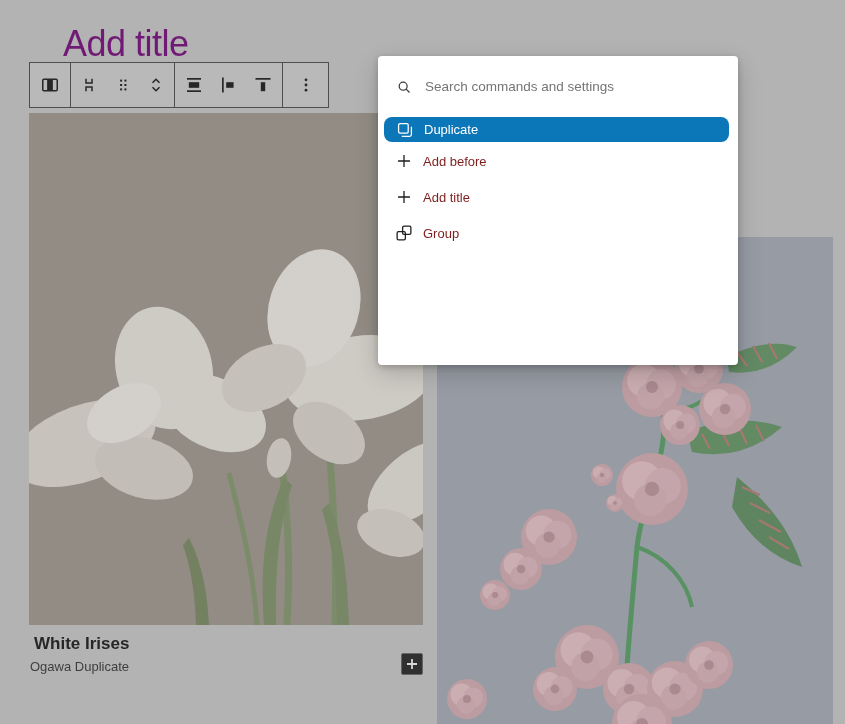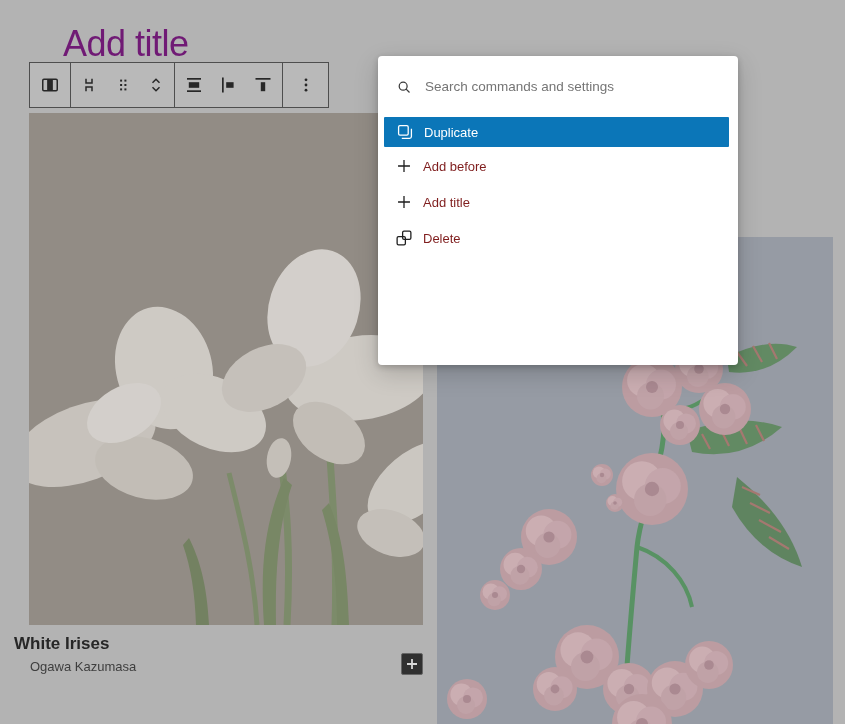--- a/index.html
+++ b/index.html
@@ -28,21 +28,21 @@
   .tb-btn svg{display:block}
   .ti{stroke:#272727;fill:none;stroke-width:1.5px;}
   .tf{fill:#272727;stroke:none;}
   
   .img-block{position:absolute;overflow:hidden;cursor:pointer;}
   .img-left{left:29px;top:113px;width:394px;height:512px;}
   .img-right{left:437px;top:237px;width:396px;height:487px;}
   .img-block svg{display:block}
   .mute{position:absolute;inset:0;background:rgba(179,179,179,.22);pointer-events:none;}
   .caption-title{
-    position:absolute;left:14px;top:634px;font-size:17px;font-weight:700;color:#272727;cursor:text;
+    position:absolute;left:34px;top:634px;font-size:17px;font-weight:700;color:#272727;cursor:text;
   }
   .caption-author{
     position:absolute;left:30px;top:659px;font-size:13px;color:#3e3e3e;cursor:text;
   }
   .appender{
     position:absolute;left:401px;top:653px;width:22px;height:22px;box-sizing:border-box;
     background:#303030;border:1px solid #666;border-radius:2px;display:flex;
     align-items:center;justify-content:center;cursor:pointer;padding:0;
   }
   
@@ -57,22 +57,22 @@
     font-family:"Liberation Sans",sans-serif;background:transparent;
   }
   .search-row input::placeholder{color:#757575;opacity:1;}
   .cmd-list{margin:0;padding:0 0 6px 0;list-style:none;}
   .cmd-item{
     height:36px;display:flex;align-items:center;padding:0 14px;gap:7px;
     font-size:13px;color:#7f1d1d;cursor:pointer;
   }
   .cmd-item .mi{stroke:#1e1e1e;fill:none;stroke-width:1.4px;}
   .cmd-item.active{
-    background:#0b76b8;color:#fff;height:30px;margin:0 9px 1px 6px;
-    border-radius:1px;padding:0 9px;font-weight:500;
+    background:#0b76b8;color:#fff;height:25px;margin:0 9px 1px 6px;
+    border-radius:8px;padding:0 9px;font-weight:500;
   }
   .cmd-item.active .mi{stroke:#ffffff;}
   .icon-box{width:24px;height:24px;flex:0 0 24px;display:flex;align-items:center;justify-content:center;}
 </style>
 </head>
 <body>
 
 <div class="post-title">Add title</div>
 
 <div class="img-block img-left">
@@ -143,21 +143,21 @@
     <use href="#bloom" transform="translate(118 452) scale(22)"></use>
     <use href="#bloom" transform="translate(238 452) scale(28)"></use>
     <use href="#bloom" transform="translate(272 428) scale(24)"></use>
     <use href="#bloom" transform="translate(205 487) scale(30)"></use>
     <use href="#bloom" transform="translate(30 462) scale(20)"></use>
   </svg>
   <div class="mute"></div>
 </div>
 
 <div class="caption-title">White Irises</div>
-<div class="caption-author">Ogawa Kazumasa</div>
+<div class="caption-author">Ogawa Duplicate</div>
 
 <button class="appender" aria-label="Add block">
   <svg width="12" height="12" viewBox="0 0 12 12">
     <path d="M6 1 V11 M1 6 H11" stroke="#d8d8d8" stroke-width="1.8" fill="none"></path>
   </svg>
 </button>
 
 <div class="block-toolbar">
   <div class="tb-group tb-g1">
     <button class="tb-btn">
@@ -256,16 +256,16 @@
       </span>
       <span>Add title</span>
     </li>
     <li class="cmd-item">
       <span class="icon-box">
         <svg width="22" height="22" viewBox="0 0 24 24">
           <rect class="mi" x="10.5" y="4.5" width="9" height="9" rx="1.5"></rect>
           <rect class="mi" x="4.5" y="10.5" width="9" height="9" rx="1.5"></rect>
         </svg>
       </span>
-      <span>Delete</span>
+      <span>Group</span>
     </li>
   </ul>
 </div>
 
 </body></html>

